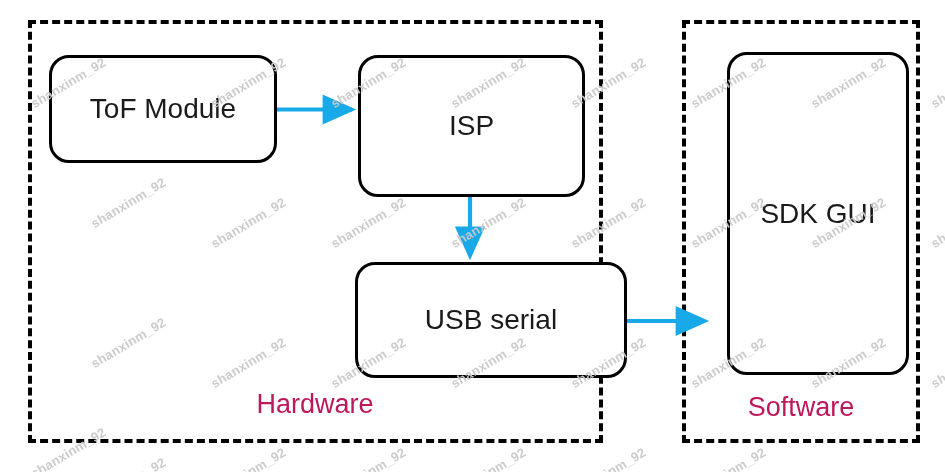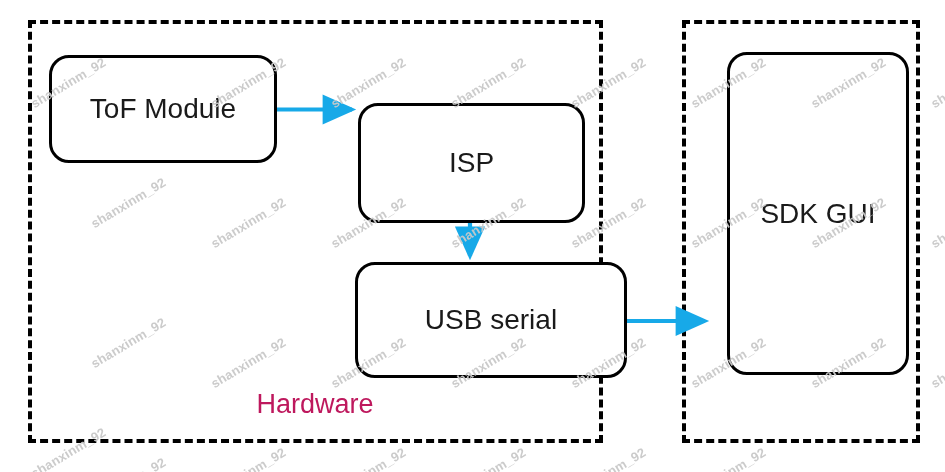--- a/index.html
+++ b/index.html
@@ -107,22 +107,21 @@
   #node-tof {
     left: 49px;
     top: 55px;
     width: 228px;
     height: 108px;
   }
   #node-isp {
     left: 358px;
     top: 55px;
     width: 227px;
-    height: 120px;
-    margin-top: 48px;
+    height: 142px;
   }
   #node-usb {
     left: 355px;
     top: 262px;
     width: 272px;
     height: 116px;
   }
   #node-sdk {
     left: 711px;
     top: 52px;
@@ -183,20 +182,21 @@
 
   <div class="node-box" id="node-usb">
     <span class="node-label">USB serial</span>
   </div>
 
   <div class="node-box" id="node-sdk">
     <span class="node-label">SDK GUI</span>
   </div>
 
   <div class="group-label" id="label-hardware">Hardware</div>
+  <div class="group-label" id="label-software">Software</div>
 
   <div class="watermark-layer" id="watermark-layer">
       <span class="watermark-text" style="left: 96px; top: 216px; color: rgb(201, 201, 201); transform: rotate(-31deg);">shanxinm_92</span>
       <span class="watermark-text" style="left: 96px; top: 356px; color: rgb(201, 201, 201); transform: rotate(-31deg);">shanxinm_92</span>
       <span class="watermark-text" style="left: 96px; top: 496px; color: rgb(201, 201, 201); transform: rotate(-31deg);">shanxinm_92</span>
       <span class="watermark-text" style="left: 216px; top: 96px; color: rgb(201, 201, 201); transform: rotate(-31deg);">shanxinm_92</span>
       <span class="watermark-text" style="left: 216px; top: 236px; color: rgb(201, 201, 201); transform: rotate(-31deg);">shanxinm_92</span>
       <span class="watermark-text" style="left: 216px; top: 376px; color: rgb(201, 201, 201); transform: rotate(-31deg);">shanxinm_92</span>
       <span class="watermark-text" style="left: 216px; top: 486px; color: rgb(201, 201, 201); transform: rotate(-31deg);">shanxinm_92</span>
       <span class="watermark-text" style="left: 336px; top: 96px; color: rgb(201, 201, 201); transform: rotate(-31deg);">shanxinm_92</span>

